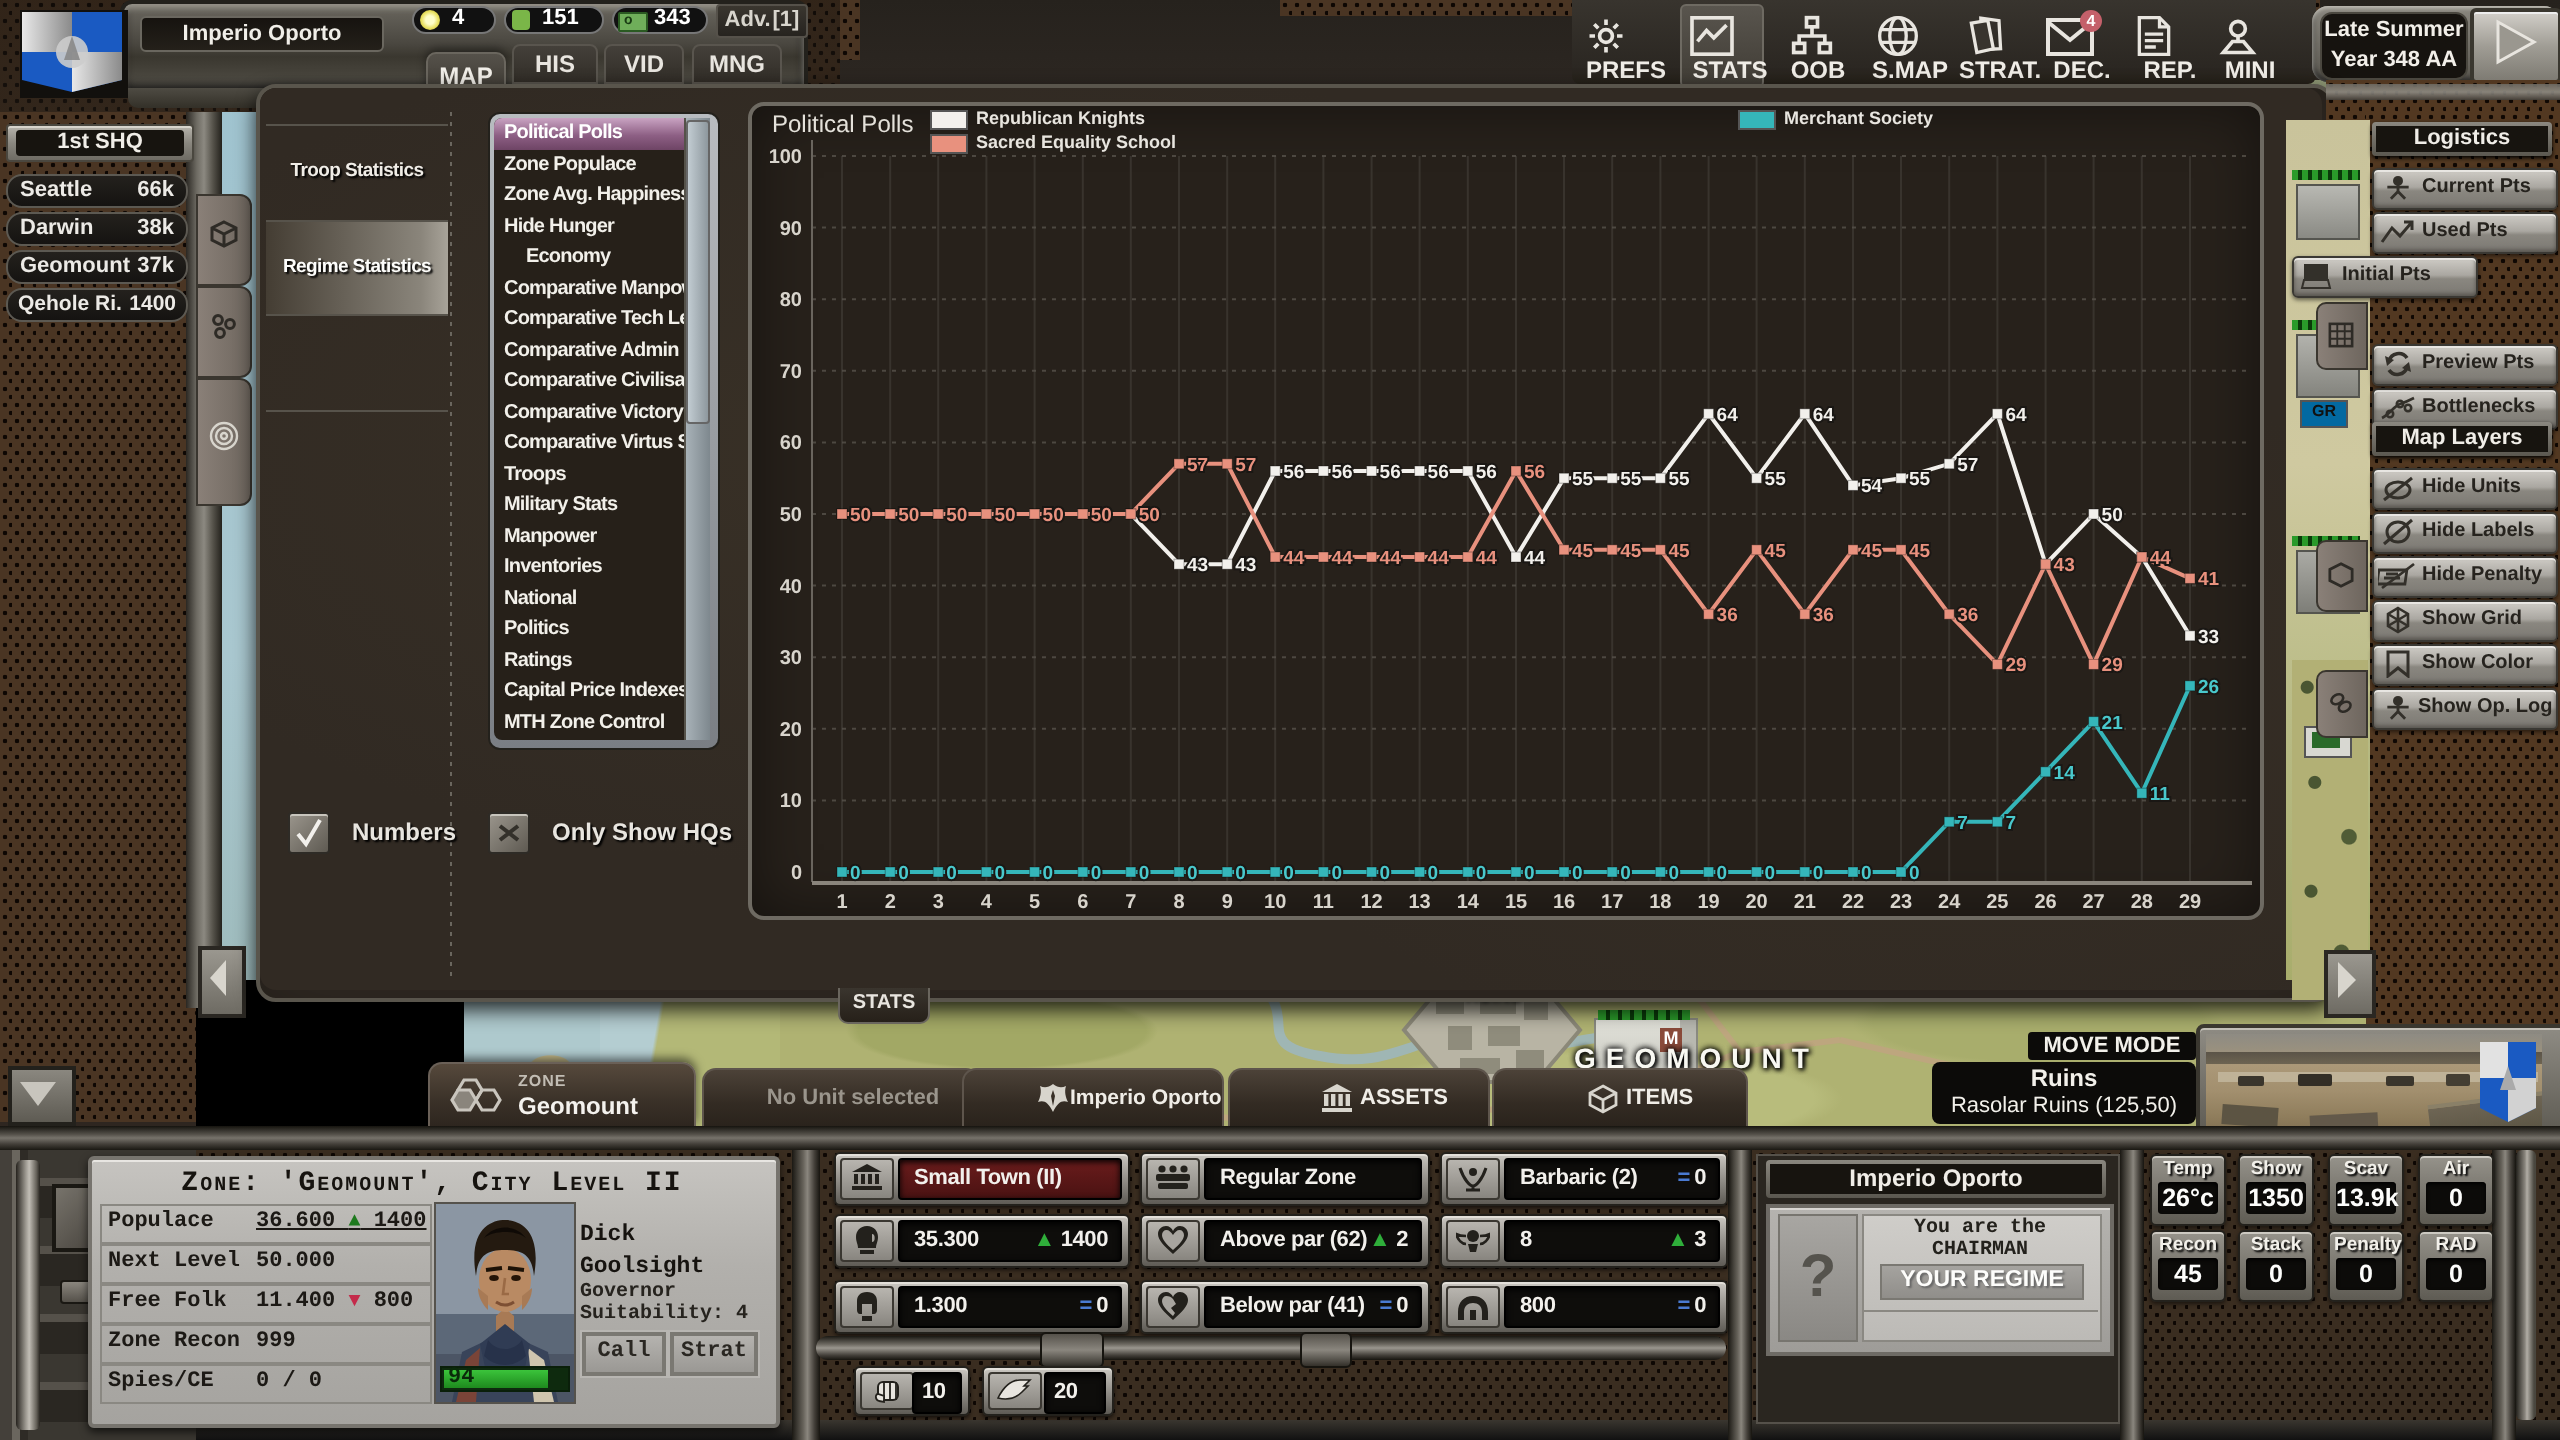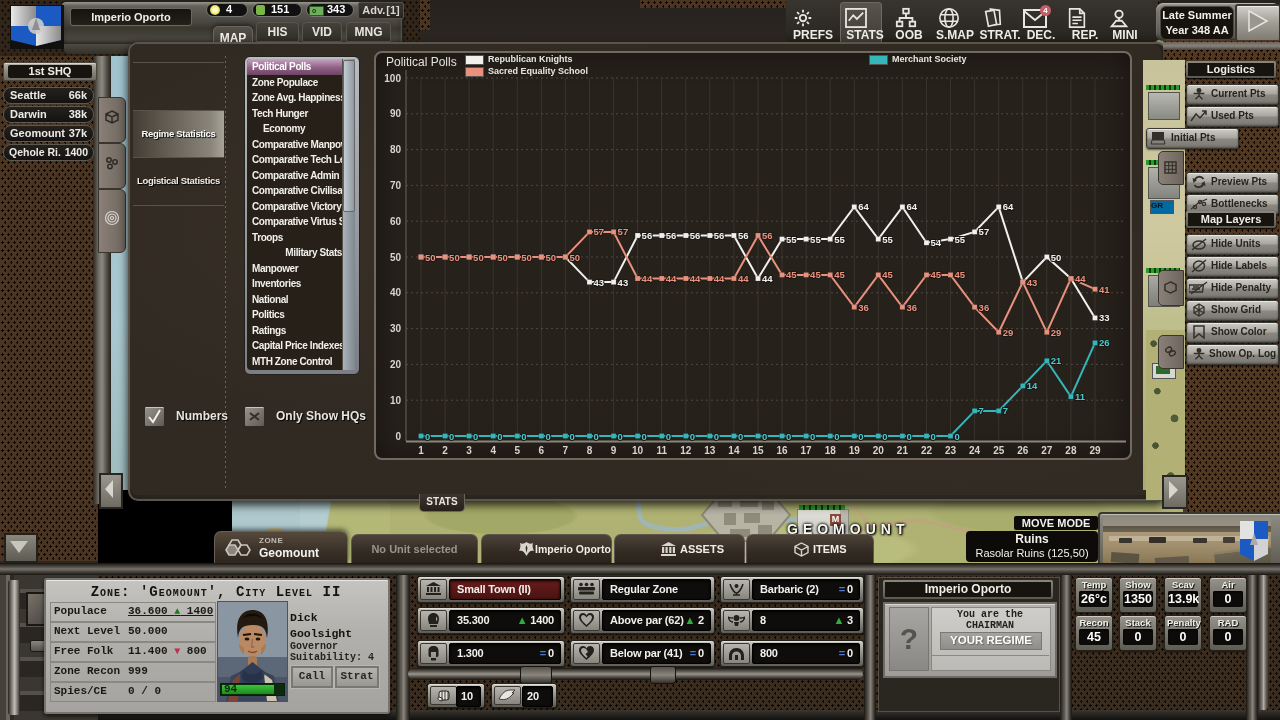--- a/index.html
+++ b/index.html
@@ -226,48 +226,48 @@
  radial-gradient(ellipse 600px 300px at 30% 40%, #383026 0%, transparent 70%),
  radial-gradient(ellipse 500px 250px at 80% 70%, #362e25 0%, transparent 70%),#312a23;"></div>
 
 <div class="abs" style="left:419px;top:494px;width:44px;height:17px;background:linear-gradient(180deg,#3a352e,#262019);border:1px solid #6a665e;border-top:none;border-radius:0 0 5px 5px;color:#e8e5df;font-size:10px;font-weight:bold;text-align:center;line-height:16px;">STATS</div>
 
 <div class="abs" style="left:133px;top:62px;width:91px;height:1px;background:#57534b;"></div>
 <div class="abs" style="left:133px;top:110px;width:91px;height:1px;background:#57534b;"></div>
 <div class="abs" style="left:133px;top:157px;width:91px;height:1px;background:#57534b;"></div>
 <div class="abs" style="left:133px;top:205px;width:91px;height:1px;background:#57534b;"></div>
 <div class="abs" style="left:133px;top:111px;width:91px;height:46px;background:linear-gradient(90deg,#443d33,#8a857b 85%,#a8a399);"></div>
+<div class="abs" style="left:133px;top:62px;width:91px;height:48px;color:#f0ede7;font-size:9.5px;font-weight:bold;text-align:center;line-height:48px;white-space:nowrap;letter-spacing:-0.3px;text-shadow:1px 1px 1px #000;">Troop Statistics</div>
 <div class="abs" style="left:133px;top:111px;width:91px;height:46px;color:#fdfdfb;font-size:9.5px;font-weight:bold;text-align:center;line-height:46px;white-space:nowrap;letter-spacing:-0.3px;text-shadow:1px 1px 1px #000;">Regime Statistics</div>
-<div class="abs" style="left:133px;top:157px;width:91px;height:48px;color:#f0ede7;font-size:9.5px;font-weight:bold;text-align:center;line-height:48px;white-space:nowrap;letter-spacing:-0.3px;text-shadow:1px 1px 1px #000;">Logistical Statistics</div>
 <div class="abs" style="left:225px;top:56px;width:1px;height:432px;background:repeating-linear-gradient(180deg,#6a665e 0 2px,transparent 2px 5px);"></div>
 
 <div class="abs" style="left:144px;top:406px;width:19px;height:19px;background:linear-gradient(135deg,#9a958c,#5e5a52);border:1px solid #2e2b26;border-radius:2px;box-shadow:inset 0 1px 0 #c8c5bd;"><svg width="19" height="19">
         <path d="M4 10 L8 15 L15 3" fill="none" stroke="#f2f0ec" stroke-width="2"></path>
       </svg></div>
 <div class="abs" style="left:176px;top:409px;color:#e8e5df;font-size:12px;font-weight:bold;text-shadow:1px 1px 1px #000;">Numbers</div>
 <div class="abs" style="left:244px;top:406px;width:19px;height:19px;background:linear-gradient(135deg,#9a958c,#5e5a52);border:1px solid #2e2b26;border-radius:2px;box-shadow:inset 0 1px 0 #c8c5bd;"><svg width="19" height="19">
         <path d="M5 6 L14 13 M14 6 L5 13" fill="none" stroke="#33302a" stroke-width="2"></path>
       </svg></div>
 <div class="abs" style="left:276px;top:409px;color:#e8e5df;font-size:12px;font-weight:bold;text-shadow:1px 1px 1px #000;">Only Show HQs</div>
 
 <div class="abs" style="left:244px;top:56px;width:114px;height:317px;background:linear-gradient(180deg,#b8bcc0,#7a7e84);border:1px solid #23211c;border-radius:6px;padding:0;"></div>
 <div class="abs" style="left:247px;top:59px;width:95px;height:311px;background:#262019;border-radius:4px 0 0 4px;overflow:hidden;color:#f2f0ea;font-size:10px;font-weight:bold;letter-spacing:-0.4px;white-space:nowrap;">
   <div style="height:15.5px;line-height:15.5px;padding-left:5px;background:linear-gradient(180deg,#c9a3c2,#8d5f84 55%,#6e4465);color:#fff;">Political Polls</div>
   <div style="height:15.5px;line-height:15.5px;padding-left:5px;">Zone Populace</div>
   <div style="height:15.5px;line-height:15.5px;padding-left:5px;">Zone Avg. Happiness</div>
-  <div style="height:15.5px;line-height:15.5px;padding-left:5px;">Tech Hunger</div>
+  <div style="height:15.5px;line-height:15.5px;padding-left:5px;">Hide Hunger</div>
   <div style="height:15.5px;line-height:15.5px;padding-left:5px;margin-left:11px;">Economy</div>
   <div style="height:15.5px;line-height:15.5px;padding-left:5px;">Comparative Manpower</div>
   <div style="height:15.5px;line-height:15.5px;padding-left:5px;">Comparative Tech Leve</div>
   <div style="height:15.5px;line-height:15.5px;padding-left:5px;">Comparative Admin Lev</div>
   <div style="height:15.5px;line-height:15.5px;padding-left:5px;">Comparative Civilisation</div>
   <div style="height:15.5px;line-height:15.5px;padding-left:5px;">Comparative Victory Sco</div>
   <div style="height:15.5px;line-height:15.5px;padding-left:5px;">Comparative Virtus Sco</div>
   <div style="height:15.5px;line-height:15.5px;padding-left:5px;">Troops</div>
-  <div style="height:15.5px;line-height:15.5px;padding-left:5px;text-align:right;">Military Stats</div>
+  <div style="height:15.5px;line-height:15.5px;padding-left:5px;">Military Stats</div>
   <div style="height:15.5px;line-height:15.5px;padding-left:5px;">Manpower</div>
   <div style="height:15.5px;line-height:15.5px;padding-left:5px;">Inventories</div>
   <div style="height:15.5px;line-height:15.5px;padding-left:5px;">National</div>
   <div style="height:15.5px;line-height:15.5px;padding-left:5px;">Politics</div>
   <div style="height:15.5px;line-height:15.5px;padding-left:5px;">Ratings</div>
   <div style="height:15.5px;line-height:15.5px;padding-left:5px;">Capital Price Indexes</div>
   <div style="height:15.5px;line-height:15.5px;padding-left:5px;">MTH Zone Control</div>
 </div>
 <div class="abs" style="left:342px;top:59px;width:12px;height:311px;background:linear-gradient(90deg,#a8b2b8,#7e888e);border-left:1px solid #55524a;"></div>
 <div class="abs" style="left:343px;top:60px;width:10px;height:150px;background:linear-gradient(90deg,#c2ccd2,#8e989e);border:1px solid #666;border-radius:2px;"></div>
@@ -551,21 +551,21 @@
 <div class="abs mesh2" style="left:1183px;top:40px;width:97px;height:480px;"></div>
 <div class="abs mesh2" style="left:1163px;top:40px;width:20px;height:22px;"></div>
 
 <div class="abs" style="left:1252px;top:56px;width:14px;height:664px;background:linear-gradient(90deg,#23211c,#8c8981 40%,#b2afa7 55%,#55524a 85%,#23211c);opacity:.0;"></div>
 
 <div class="abs" style="left:1143px;top:60px;width:42px;height:430px;background:linear-gradient(180deg,#c9c39b 0%,#cfc9a0 40%,#b8bb85 70%,#a8ad6c);"></div>
 <div class="abs" style="left:1146px;top:85px;width:34px;height:5px;background:repeating-linear-gradient(90deg,#2a9a2a 0 3px,#0a3a0a 3px 5px);"></div>
 <div class="abs" style="left:1148px;top:92px;width:30px;height:26px;background:linear-gradient(180deg,#b8b8b2,#8a8a84);border:1px solid #55554f;"></div>
 <div class="abs" style="left:1146px;top:160px;width:34px;height:5px;background:repeating-linear-gradient(90deg,#2a9a2a 0 3px,#0a3a0a 3px 5px);"></div>
 <div class="abs" style="left:1148px;top:167px;width:30px;height:30px;background:linear-gradient(180deg,#b2b2ac,#84847e);border:1px solid #55554f;"></div>
-<div class="abs" style="left:1150px;top:200px;width:22px;height:12px;background:#0369a1;border:1px solid #555;color:#111;font-size:8px;font-weight:bold;">GR</div>
+<div class="abs" style="left:1150px;top:200px;width:22px;height:12px;background:#0369a1;border:1px solid #555;color:#111;font-size:8px;font-weight:bold;text-align:center;">GR</div>
 <div class="abs" style="left:1146px;top:268px;width:34px;height:5px;background:repeating-linear-gradient(90deg,#2a9a2a 0 3px,#0a3a0a 3px 5px);"></div>
 <div class="abs" style="left:1148px;top:275px;width:30px;height:30px;background:linear-gradient(180deg,#aaaaa4,#7e7e78);border:1px solid #55554f;"></div>
 <div class="abs" style="left:1146px;top:330px;width:38px;height:170px;background:
  radial-gradient(circle 5px at 20% 8%,#4a5632 60%,transparent 70%),
  radial-gradient(circle 6px at 70% 20%,#505c36 60%,transparent 70%),
  radial-gradient(circle 5px at 30% 36%,#4a5632 60%,transparent 70%),
  radial-gradient(circle 6px at 75% 52%,#505c36 60%,transparent 70%),
  radial-gradient(circle 5px at 25% 68%,#4a5632 60%,transparent 70%),
  radial-gradient(circle 6px at 65% 86%,#505c36 60%,transparent 70%),#b2b075;"></div>
 <div class="abs" style="left:1152px;top:363px;width:22px;height:14px;background:#d8d8d2;border:1px solid #555;">
@@ -697,21 +697,21 @@
  <svg style="position:absolute;left:9px;top:6px" width="30" height="20" viewBox="0 0 30 20">
         <g fill="none" stroke="#c9c5bd" stroke-width="1.6">
           <polygon points="8,2 14,2 17,7 14,12 8,12 5,7"></polygon>
           <polygon points="17,7 23,7 26,12 23,17 17,17 14,12"></polygon>
           <polygon points="5,7 11,7 14,12 11,17 5,17 2,12" fill="#8a857c"></polygon>
         </g>
       </svg>
  <div style="position:absolute;left:44px;top:4px;font-size:8px;font-weight:bold;color:#c2bdb4;letter-spacing:.5px;">ZONE</div>
  <div style="position:absolute;left:44px;top:14px;font-size:12px;font-weight:bold;color:#f4f2ee;">Geomount</div>
     </div>
-<div class="abs" style="left:351px;top:534px;width:125px;height:28px;background:linear-gradient(180deg,#4c4238,#332b23 60%,#2a231c);border:1px solid #5e554c;border-bottom:none;border-radius:7px 7px 0 0;color:#9a958c;font-size:11px;font-weight:bold;text-align:center;line-height:28px;">No Unit selected</div>
+<div class="abs" style="left:351px;top:534px;width:125px;height:28px;background:linear-gradient(180deg,#4c4238,#332b23 60%,#2a231c);border:1px solid #5e554c;border-bottom:none;border-radius:7px 7px 0 0;color:#9a958c;font-size:11px;font-weight:bold;text-align:center;line-height:28px;padding-left:12px;">No Unit selected</div>
 <div class="abs" style="left:481px;top:534px;width:129px;height:28px;background:linear-gradient(180deg,#4c4238,#332b23 60%,#2a231c);border:1px solid #5e554c;border-bottom:none;border-radius:7px 7px 0 0;">
  <svg style="position:absolute;left:36px;top:6px" width="17" height="16" viewBox="0 0 17 16">
         <path fill="#d8d5cd" d="M8.5 1 C6 3 4 3 2 2 C3 5 2 8 1 10 C4 9 6 10 8.5 15 C11 10 13 9 16 10 C15 8 14 5 15 2 C13 3 11 3 8.5 1 Z M8.5 4 L9.5 7 L8.5 12 L7.5 7 Z"></path>
       </svg>
  <div style="position:absolute;left:53px;top:8px;font-size:10.5px;font-weight:bold;color:#f0ede7;white-space:nowrap;">Imperio Oporto</div>
     </div>
 <div class="abs" style="left:614px;top:534px;width:129px;height:28px;background:linear-gradient(180deg,#4c4238,#332b23 60%,#2a231c);border:1px solid #5e554c;border-bottom:none;border-radius:7px 7px 0 0;">
  <svg style="position:absolute;left:45px;top:6px" width="17" height="16" viewBox="0 0 17 16">
         <g fill="#d8d5cd">
           <polygon points="8.5,1 16,5 1,5"></polygon>

